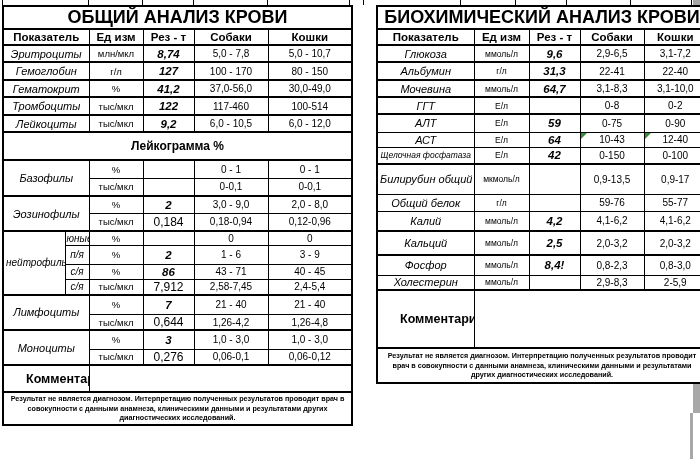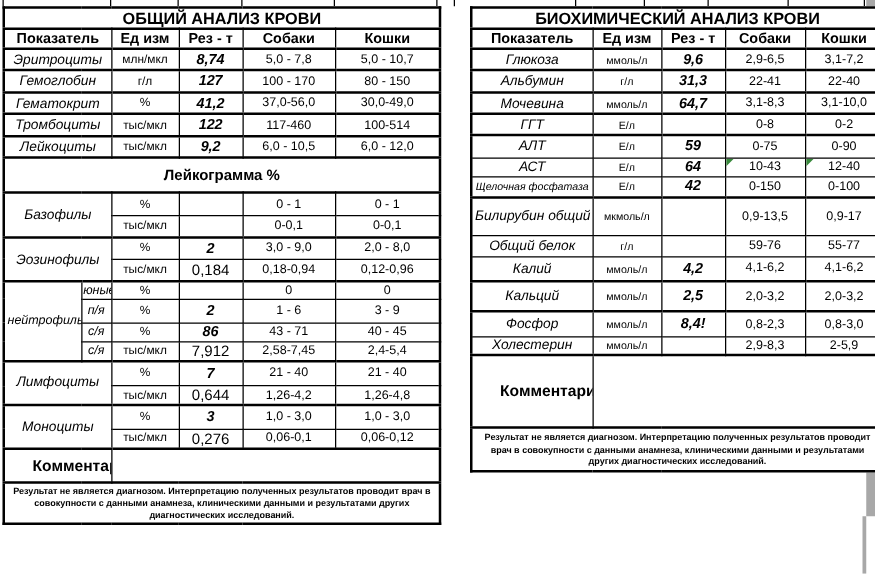--- a/index.html
+++ b/index.html
@@ -9,21 +9,21 @@
   }
   .grid-band{position:absolute;left:693px;top:0;width:7px;height:413px;background:#a8a8a8;}
   .grid-line-bottom{position:absolute;left:690px;top:413px;width:3px;height:46px;background:#a8a8a8;}
   .cut-tick{position:absolute;top:0;width:1px;height:5px;background:#000;}
   table{border-collapse:collapse;position:absolute;top:5px;table-layout:fixed;background:#fff;}
   #t-left{left:2px;width:349px;}
   #t-right{left:376px;width:330px;}
   table{border:2px solid #000;}
   td,th{border:1px solid #000;padding:0 2px;text-align:center;vertical-align:middle;overflow:hidden;white-space:nowrap;}
   tr.thick td, tr.thick th{border-top-width:2px;}
-  .title{font-size:13px;font-weight:bold;border-bottom-width:2px;}
+  .title{font-size:18px;font-weight:bold;border-bottom-width:2px;}
   th.head{font-size:11.5px;font-weight:bold;}
   td.name{font-style:italic;font-size:11px;}
   td.name.sm{font-size:8.5px;}
   td.sub{font-style:italic;font-size:10px;padding:0 1px;}
   td.unit{font-size:9.5px;}
   #t-right td.unit{font-size:8.5px;}
   td.res{font-size:11.5px;font-weight:bold;font-style:italic;}
   td.resp{font-size:12px;}
   td.range{font-size:10px;position:relative;}
   td.leu-title{font-size:12px;font-weight:bold;border-top-width:2px;border-bottom-width:2px;}

